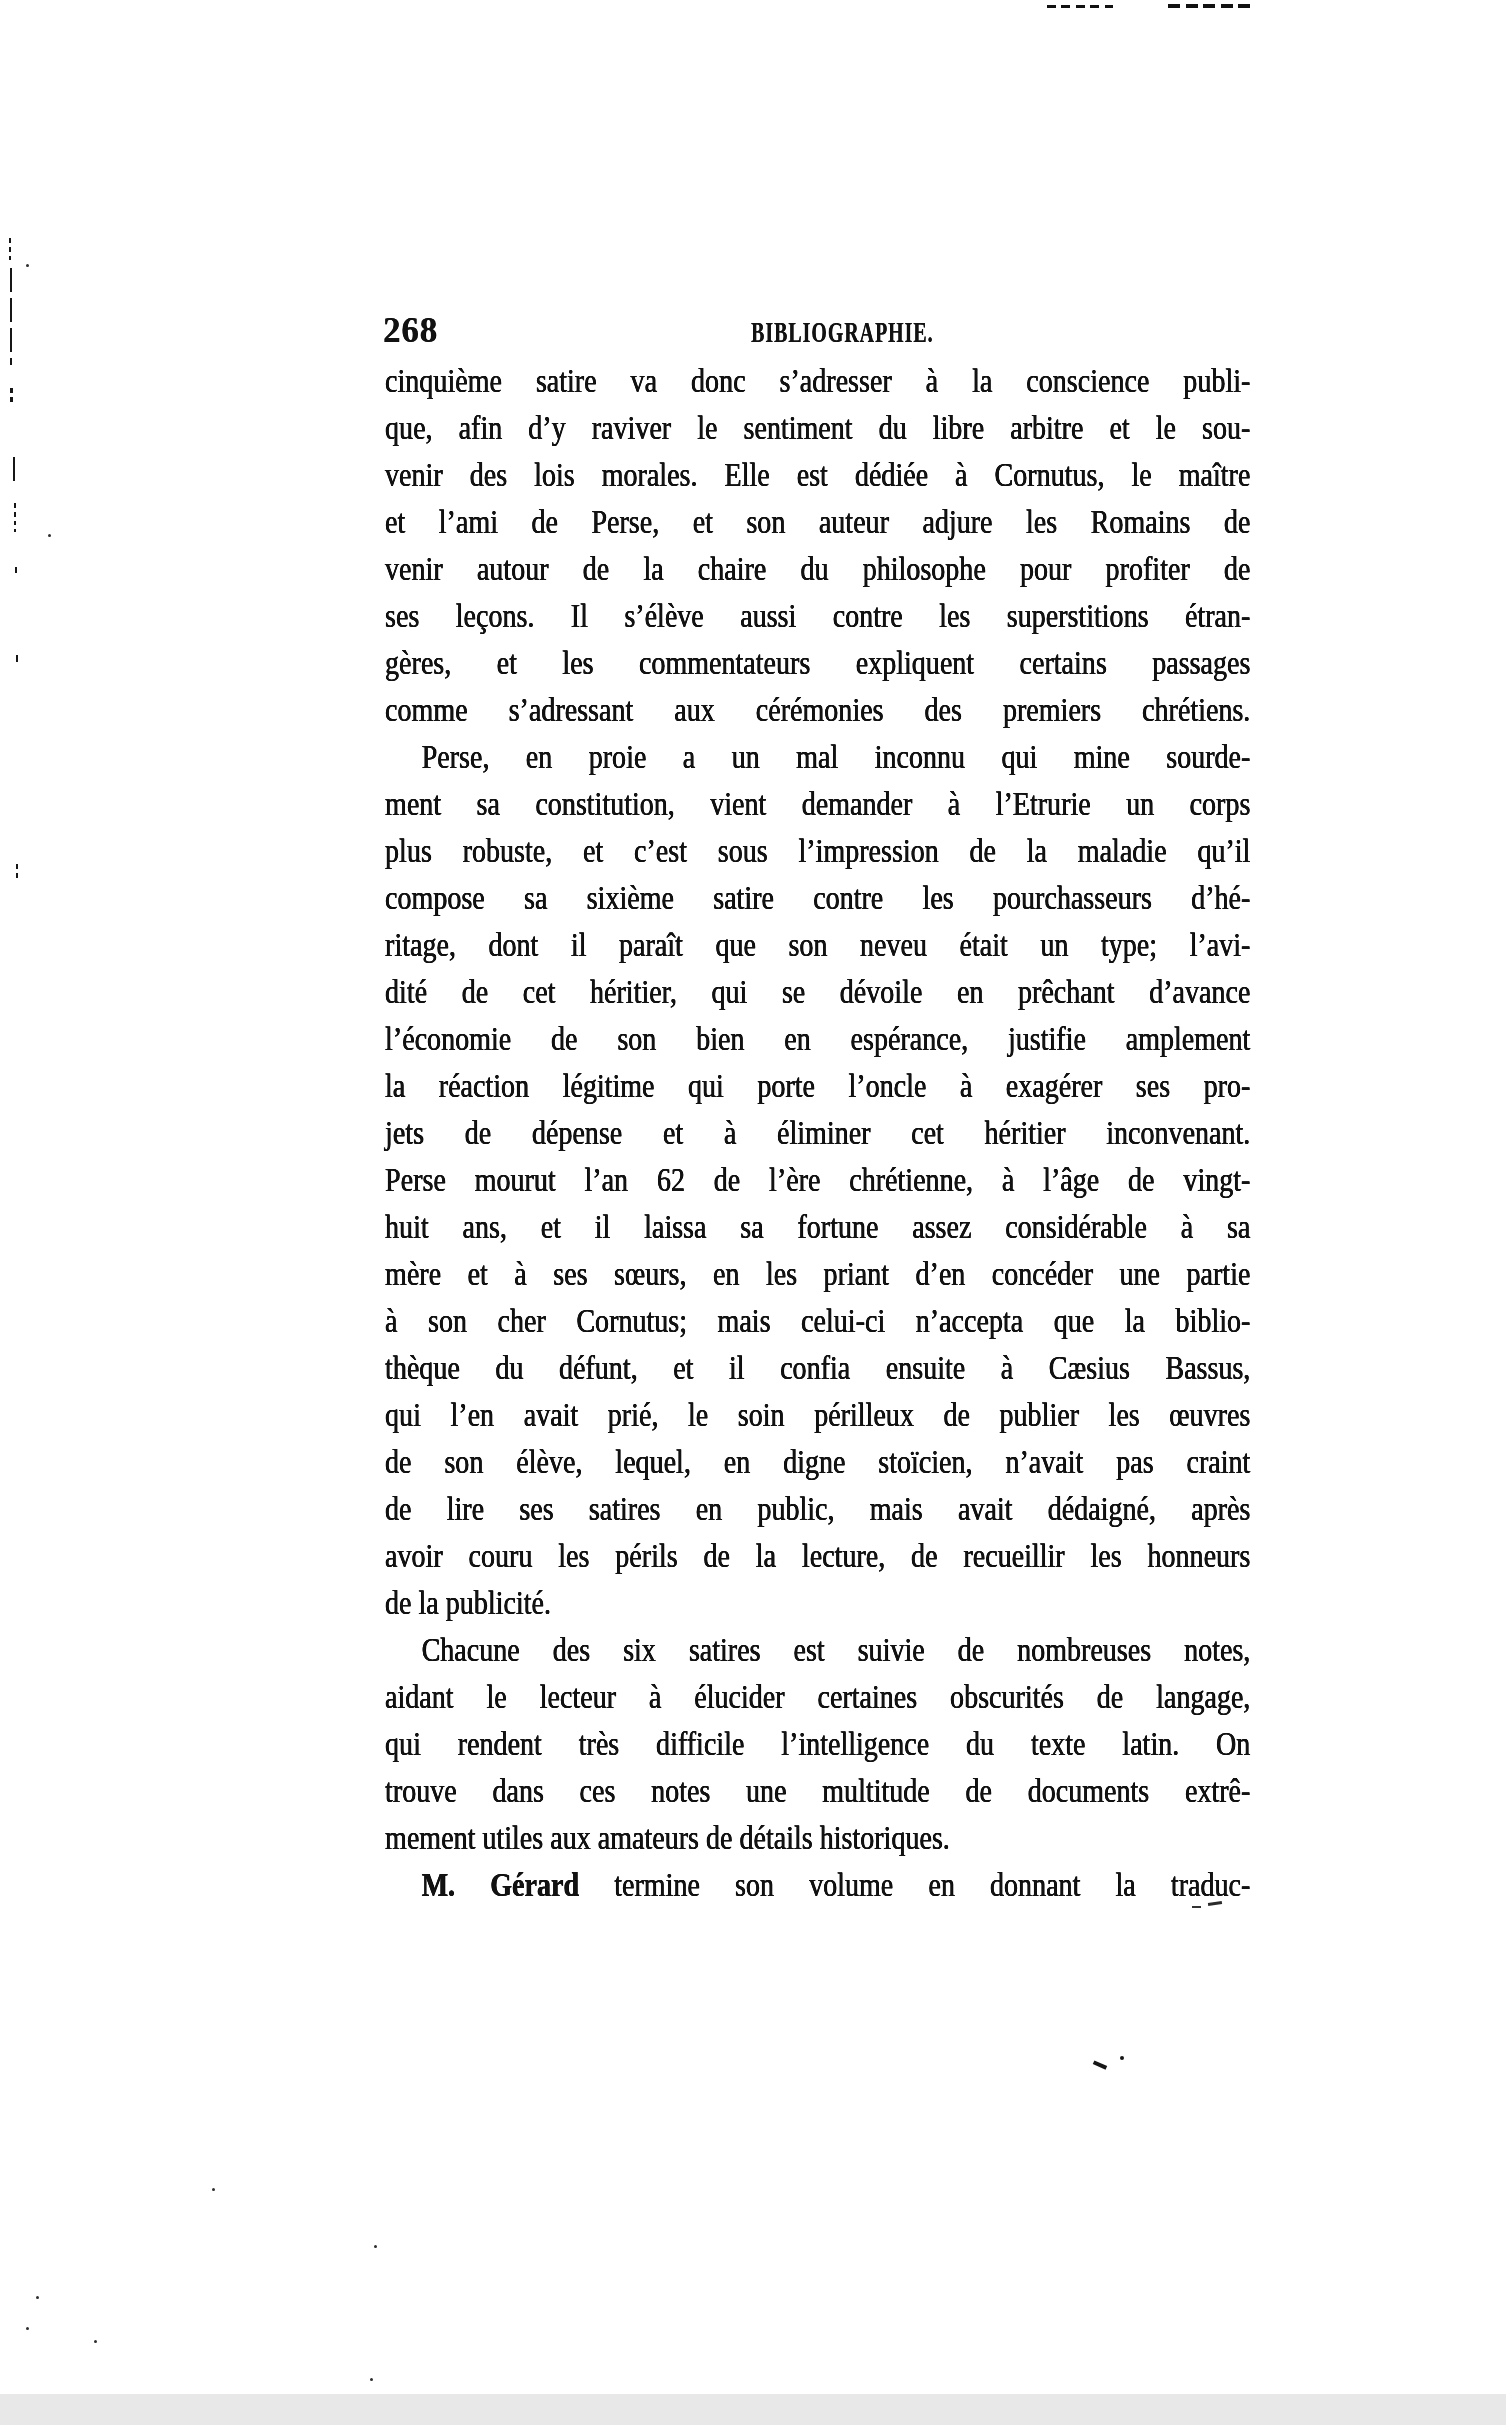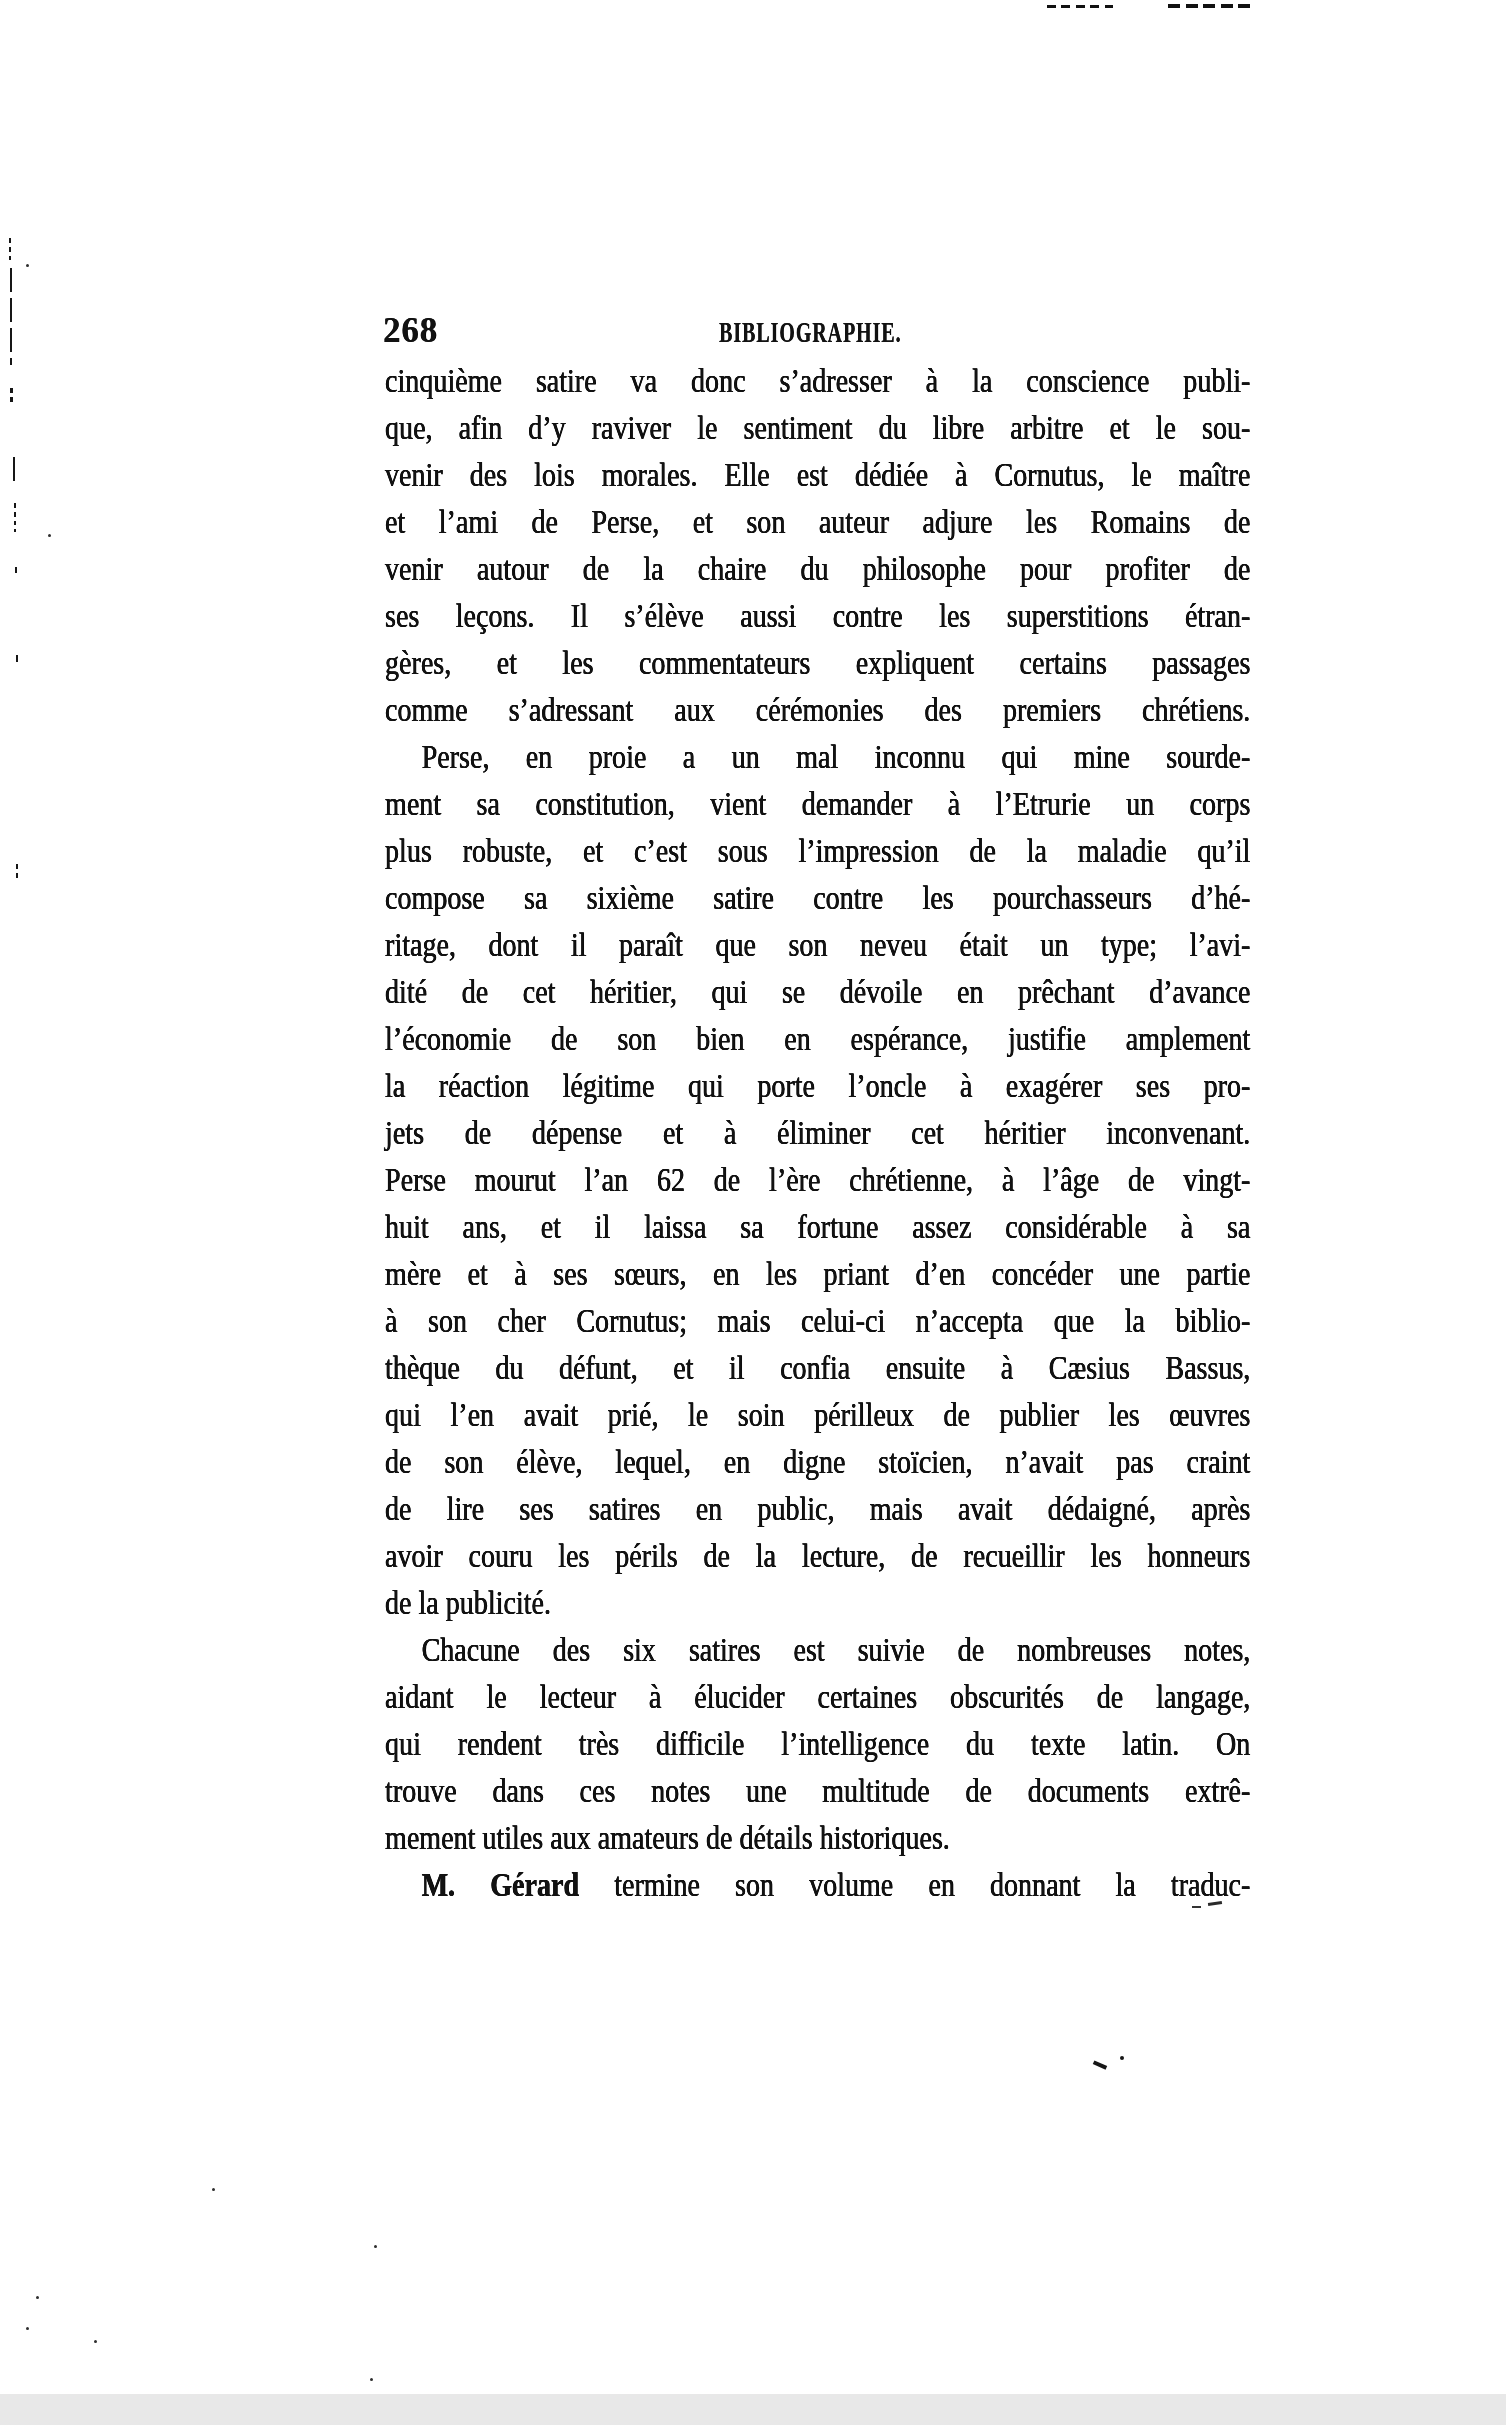--- a/index.html
+++ b/index.html
@@ -11,21 +11,21 @@
     font-family:"Liberation Serif","DejaVu Serif",serif;
     color:#121212;
     padding-left:40px;
   }
   .pagenum{
     position:absolute;left:383px;top:311px;
     font-size:35px;font-weight:700;letter-spacing:0.8px;
     text-shadow:0.3px 0 0 #000;
   }
   .header{
-    position:absolute;left:672px;top:315px;width:240px;
+    position:absolute;left:704px;top:315px;width:240px;
     text-align:left;white-space:nowrap;
   }
   .hspan{
     display:inline-block;
     font-size:30px;font-weight:700;letter-spacing:1.6px;
     transform:scaleX(0.66);transform-origin:50% 50%;
     text-shadow:0.3px 0 0 #000;
   }
   .body{
     position:absolute;left:385px;top:358px;width:1018px;font-family:Liberation Serif, serif;

